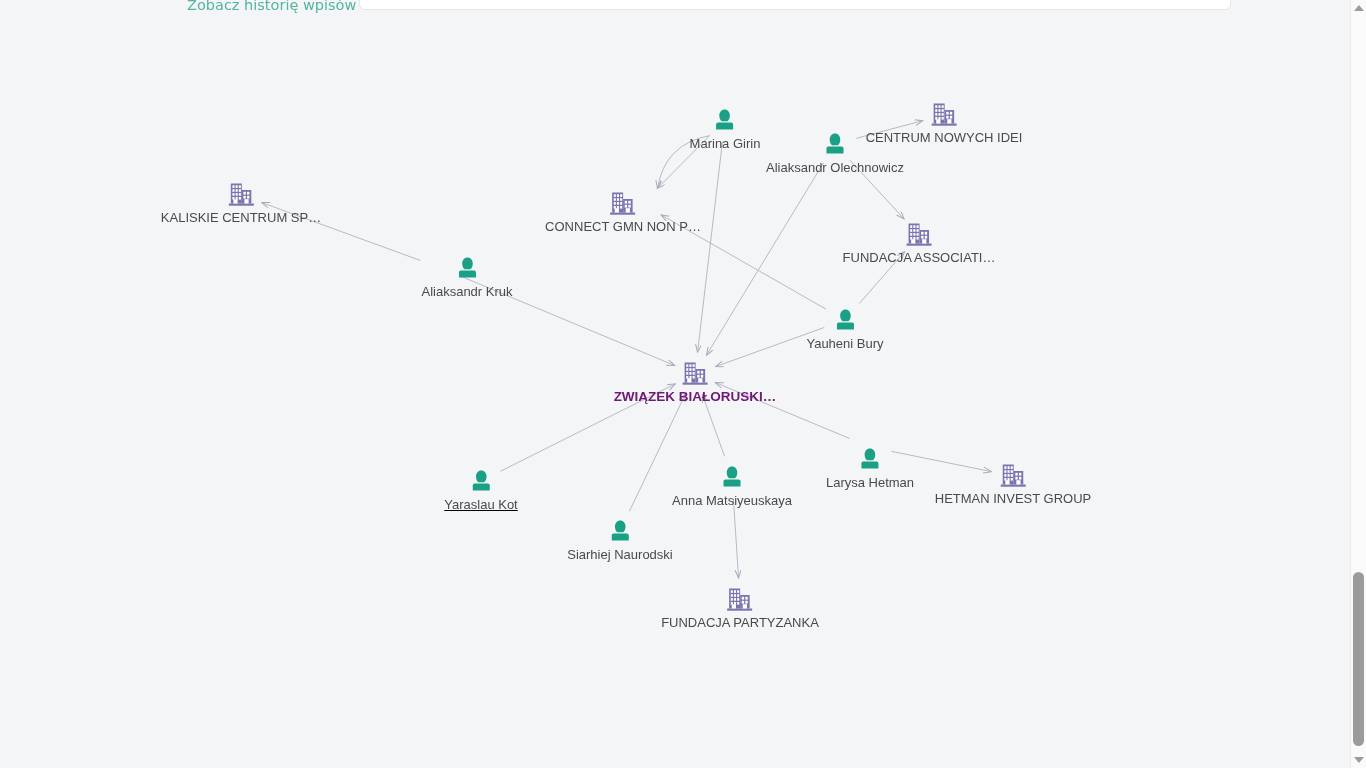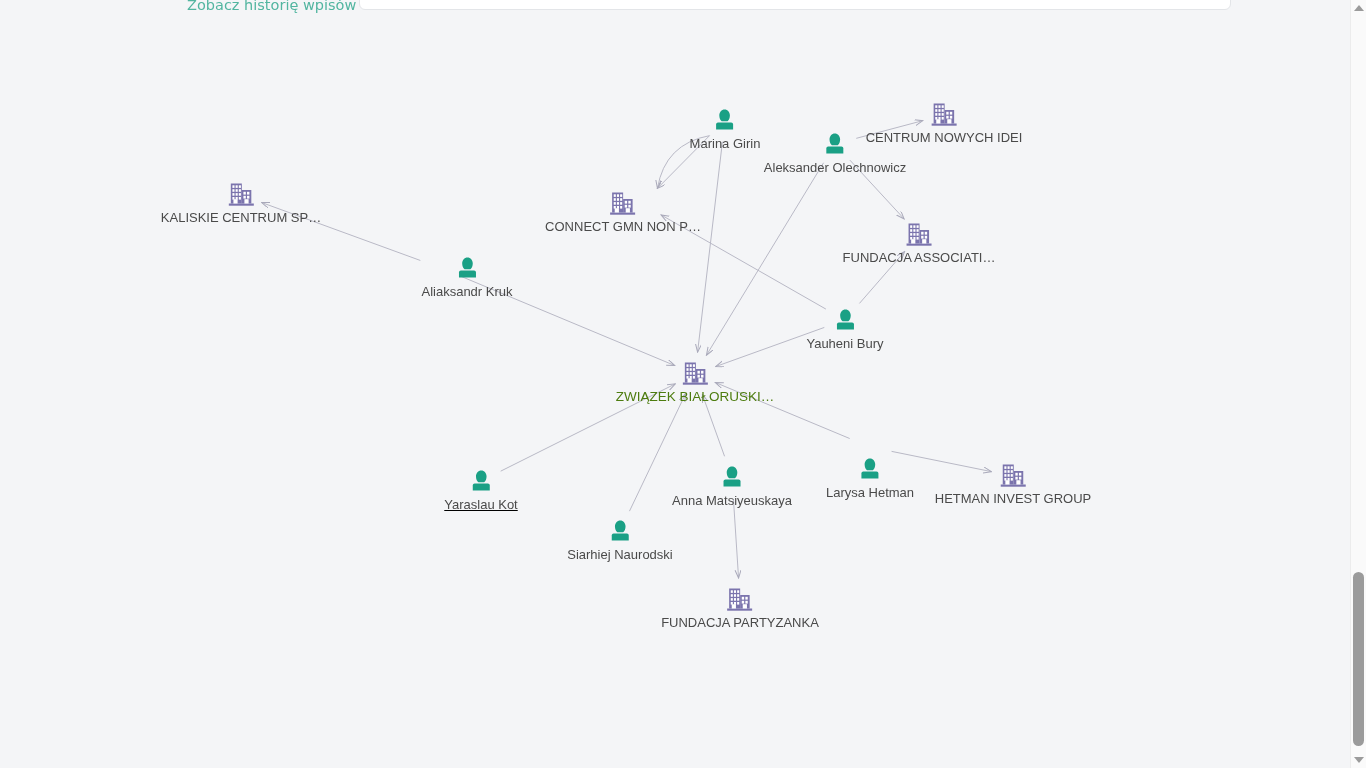--- a/index.html
+++ b/index.html
@@ -59,22 +59,22 @@
   }
   .node .nlabel {
     display: block;
     margin-top: 3px;
     font-size: 13px;
     color: #4a4a4a;
     font-family: "Liberation Sans", sans-serif;
     white-space: nowrap;
   }
   .node.central .nlabel {
-    font-weight: normal;
-    color: #4d7c0f;
+    font-weight: bold;
+    color: #701a75;
     font-size: 13.5px;
   }
 
   
   .footer {
     position: absolute;
     left: 0; bottom: 0;
     width: 1350px; height: 78px;
   }
 
@@ -153,21 +153,21 @@
               <path d="M13 2.5c-3.1 0-5.3 2.6-5.3 6.1 0 2.5 1 4.6 2.4 5.7h5.8c1.4-1.1 2.4-3.2 2.4-5.7 0-3.5-2.2-6.1-5.3-6.1z" fill="#1aa085"></path>
               <path d="M4.5 17.4c0-1 .8-1.9 1.9-1.9h13.2c1.1 0 1.9.9 1.9 1.9v5.1H4.5z" fill="#1aa085"></path>
             </svg></span>
           <span class="nlabel">Marina Girin</span>
         </div>
         <div class="node" style="left: 835px; top: 101px;">
           <span class="glyph"><svg width="26" height="26" viewBox="0 0 26 26">
               <path d="M13 2.5c-3.1 0-5.3 2.6-5.3 6.1 0 2.5 1 4.6 2.4 5.7h5.8c1.4-1.1 2.4-3.2 2.4-5.7 0-3.5-2.2-6.1-5.3-6.1z" fill="#1aa085"></path>
               <path d="M4.5 17.4c0-1 .8-1.9 1.9-1.9h13.2c1.1 0 1.9.9 1.9 1.9v5.1H4.5z" fill="#1aa085"></path>
             </svg></span>
-          <span class="nlabel">Aleksander Olechnowicz</span>
+          <span class="nlabel">Aliaksandr Olechnowicz</span>
         </div>
         <div class="node" style="left: 944px; top: 72px;">
           <span class="glyph"><svg width="27" height="25" viewBox="0 0 27 25">
               <rect x="3" y="1.5" width="11" height="20" fill="#7b74ad"></rect>
               <rect x="14" y="8" width="9.5" height="13.5" fill="#7b74ad"></rect>
               <rect x="1" y="21.5" width="25" height="2.2" fill="#7b74ad"></rect>
               <rect x="4.6" y="3.3" width="2.1" height="2.6" fill="#ffffff"></rect>
               <rect x="7.8" y="3.3" width="2.1" height="2.6" fill="#ffffff"></rect>
               <rect x="11" y="3.3" width="2.1" height="2.6" fill="#ffffff"></rect>
               <rect x="4.6" y="7.199999999999999" width="2.1" height="2.6" fill="#ffffff"></rect>
@@ -299,21 +299,21 @@
               <rect x="11" y="15" width="2.1" height="2.6" fill="#ffffff"></rect>
               <rect x="15.6" y="9.8" width="2.4" height="2.8" fill="#ffffff"></rect>
               <rect x="19.2" y="9.8" width="2.4" height="2.8" fill="#ffffff"></rect>
               <rect x="15.6" y="13.8" width="2.4" height="2.8" fill="#ffffff"></rect>
               <rect x="19.2" y="13.8" width="2.4" height="2.8" fill="#ffffff"></rect>
               <rect x="5.6" y="17.2" width="4.2" height="4.3" fill="#ffffff"></rect>
               <rect x="16.6" y="17.2" width="4.2" height="4.3" fill="#ffffff"></rect>
             </svg></span>
           <span class="nlabel">ZWIĄZEK BIAŁORUSKI…</span>
         </div>
-        <div class="node" style="left: 870px; top: 426px;">
+        <div class="node" style="left: 870px; top: 416px;">
           <span class="glyph"><svg width="26" height="26" viewBox="0 0 26 26">
               <path d="M13 2.5c-3.1 0-5.3 2.6-5.3 6.1 0 2.5 1 4.6 2.4 5.7h5.8c1.4-1.1 2.4-3.2 2.4-5.7 0-3.5-2.2-6.1-5.3-6.1z" fill="#1aa085"></path>
               <path d="M4.5 17.4c0-1 .8-1.9 1.9-1.9h13.2c1.1 0 1.9.9 1.9 1.9v5.1H4.5z" fill="#1aa085"></path>
             </svg></span>
           <span class="nlabel">Larysa Hetman</span>
         </div>
         <div class="node" style="left: 1013px; top: 433px;">
           <span class="glyph"><svg width="27" height="25" viewBox="0 0 27 25">
               <rect x="3" y="1.5" width="11" height="20" fill="#7b74ad"></rect>
               <rect x="14" y="8" width="9.5" height="13.5" fill="#7b74ad"></rect>

